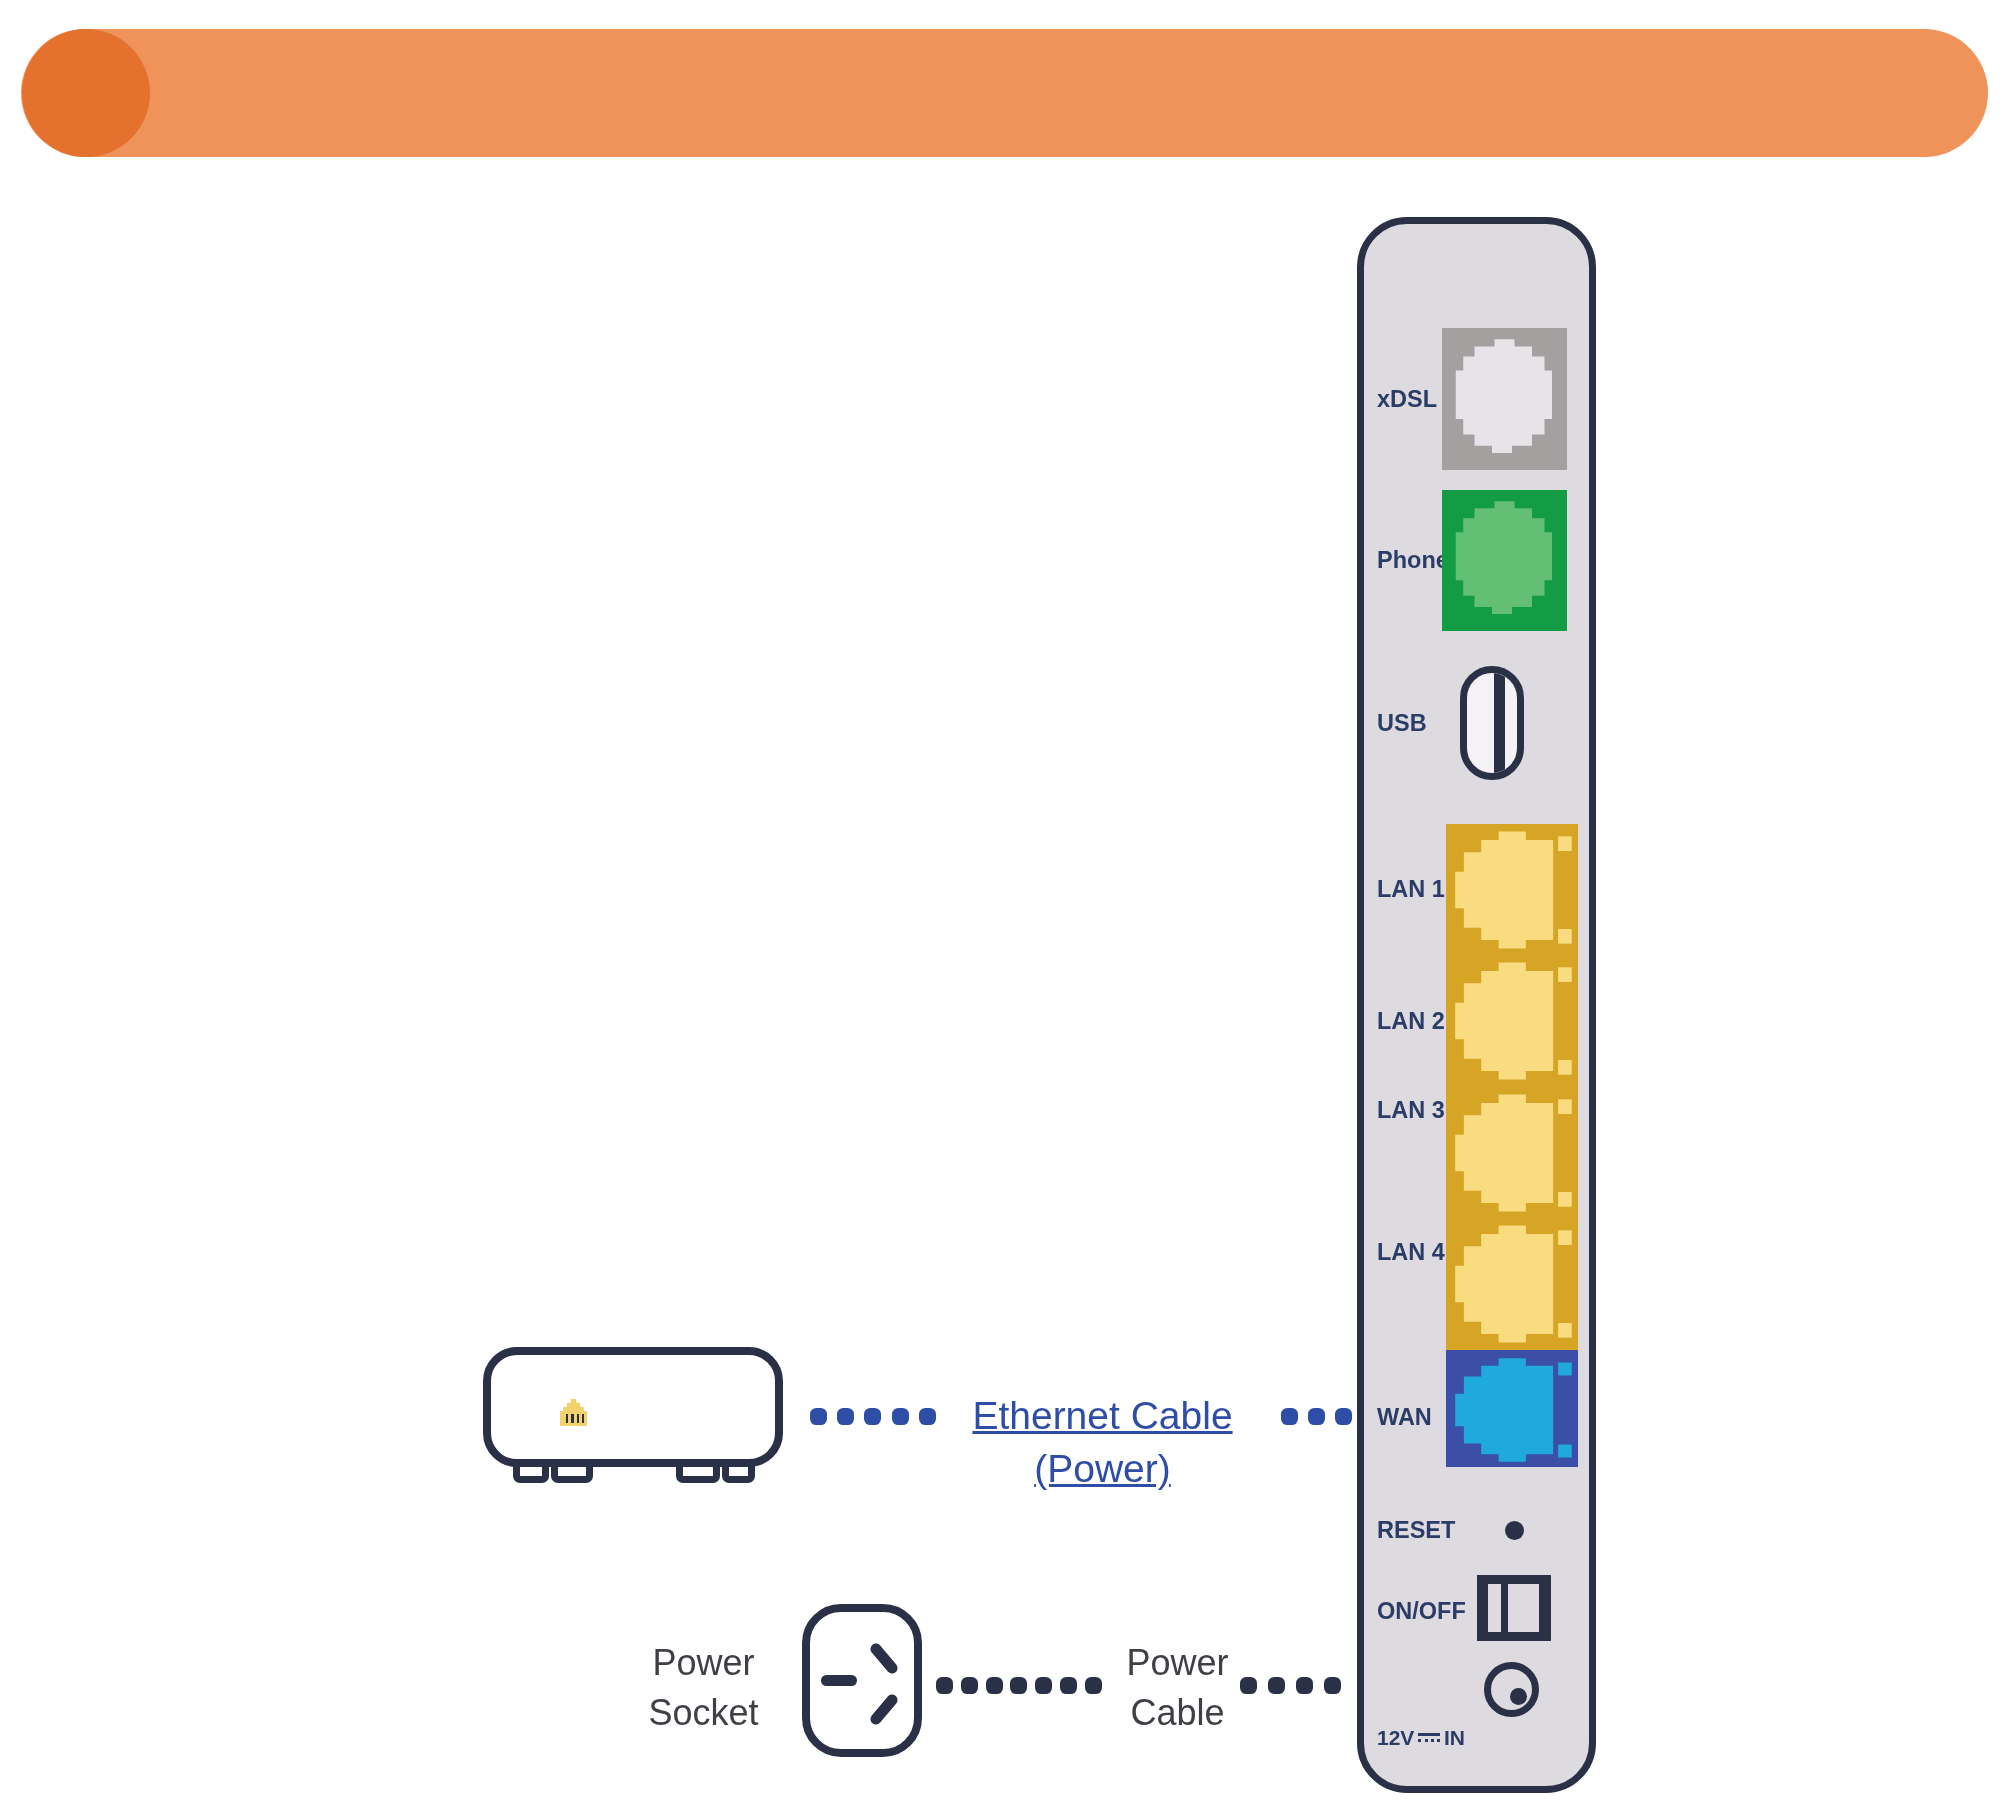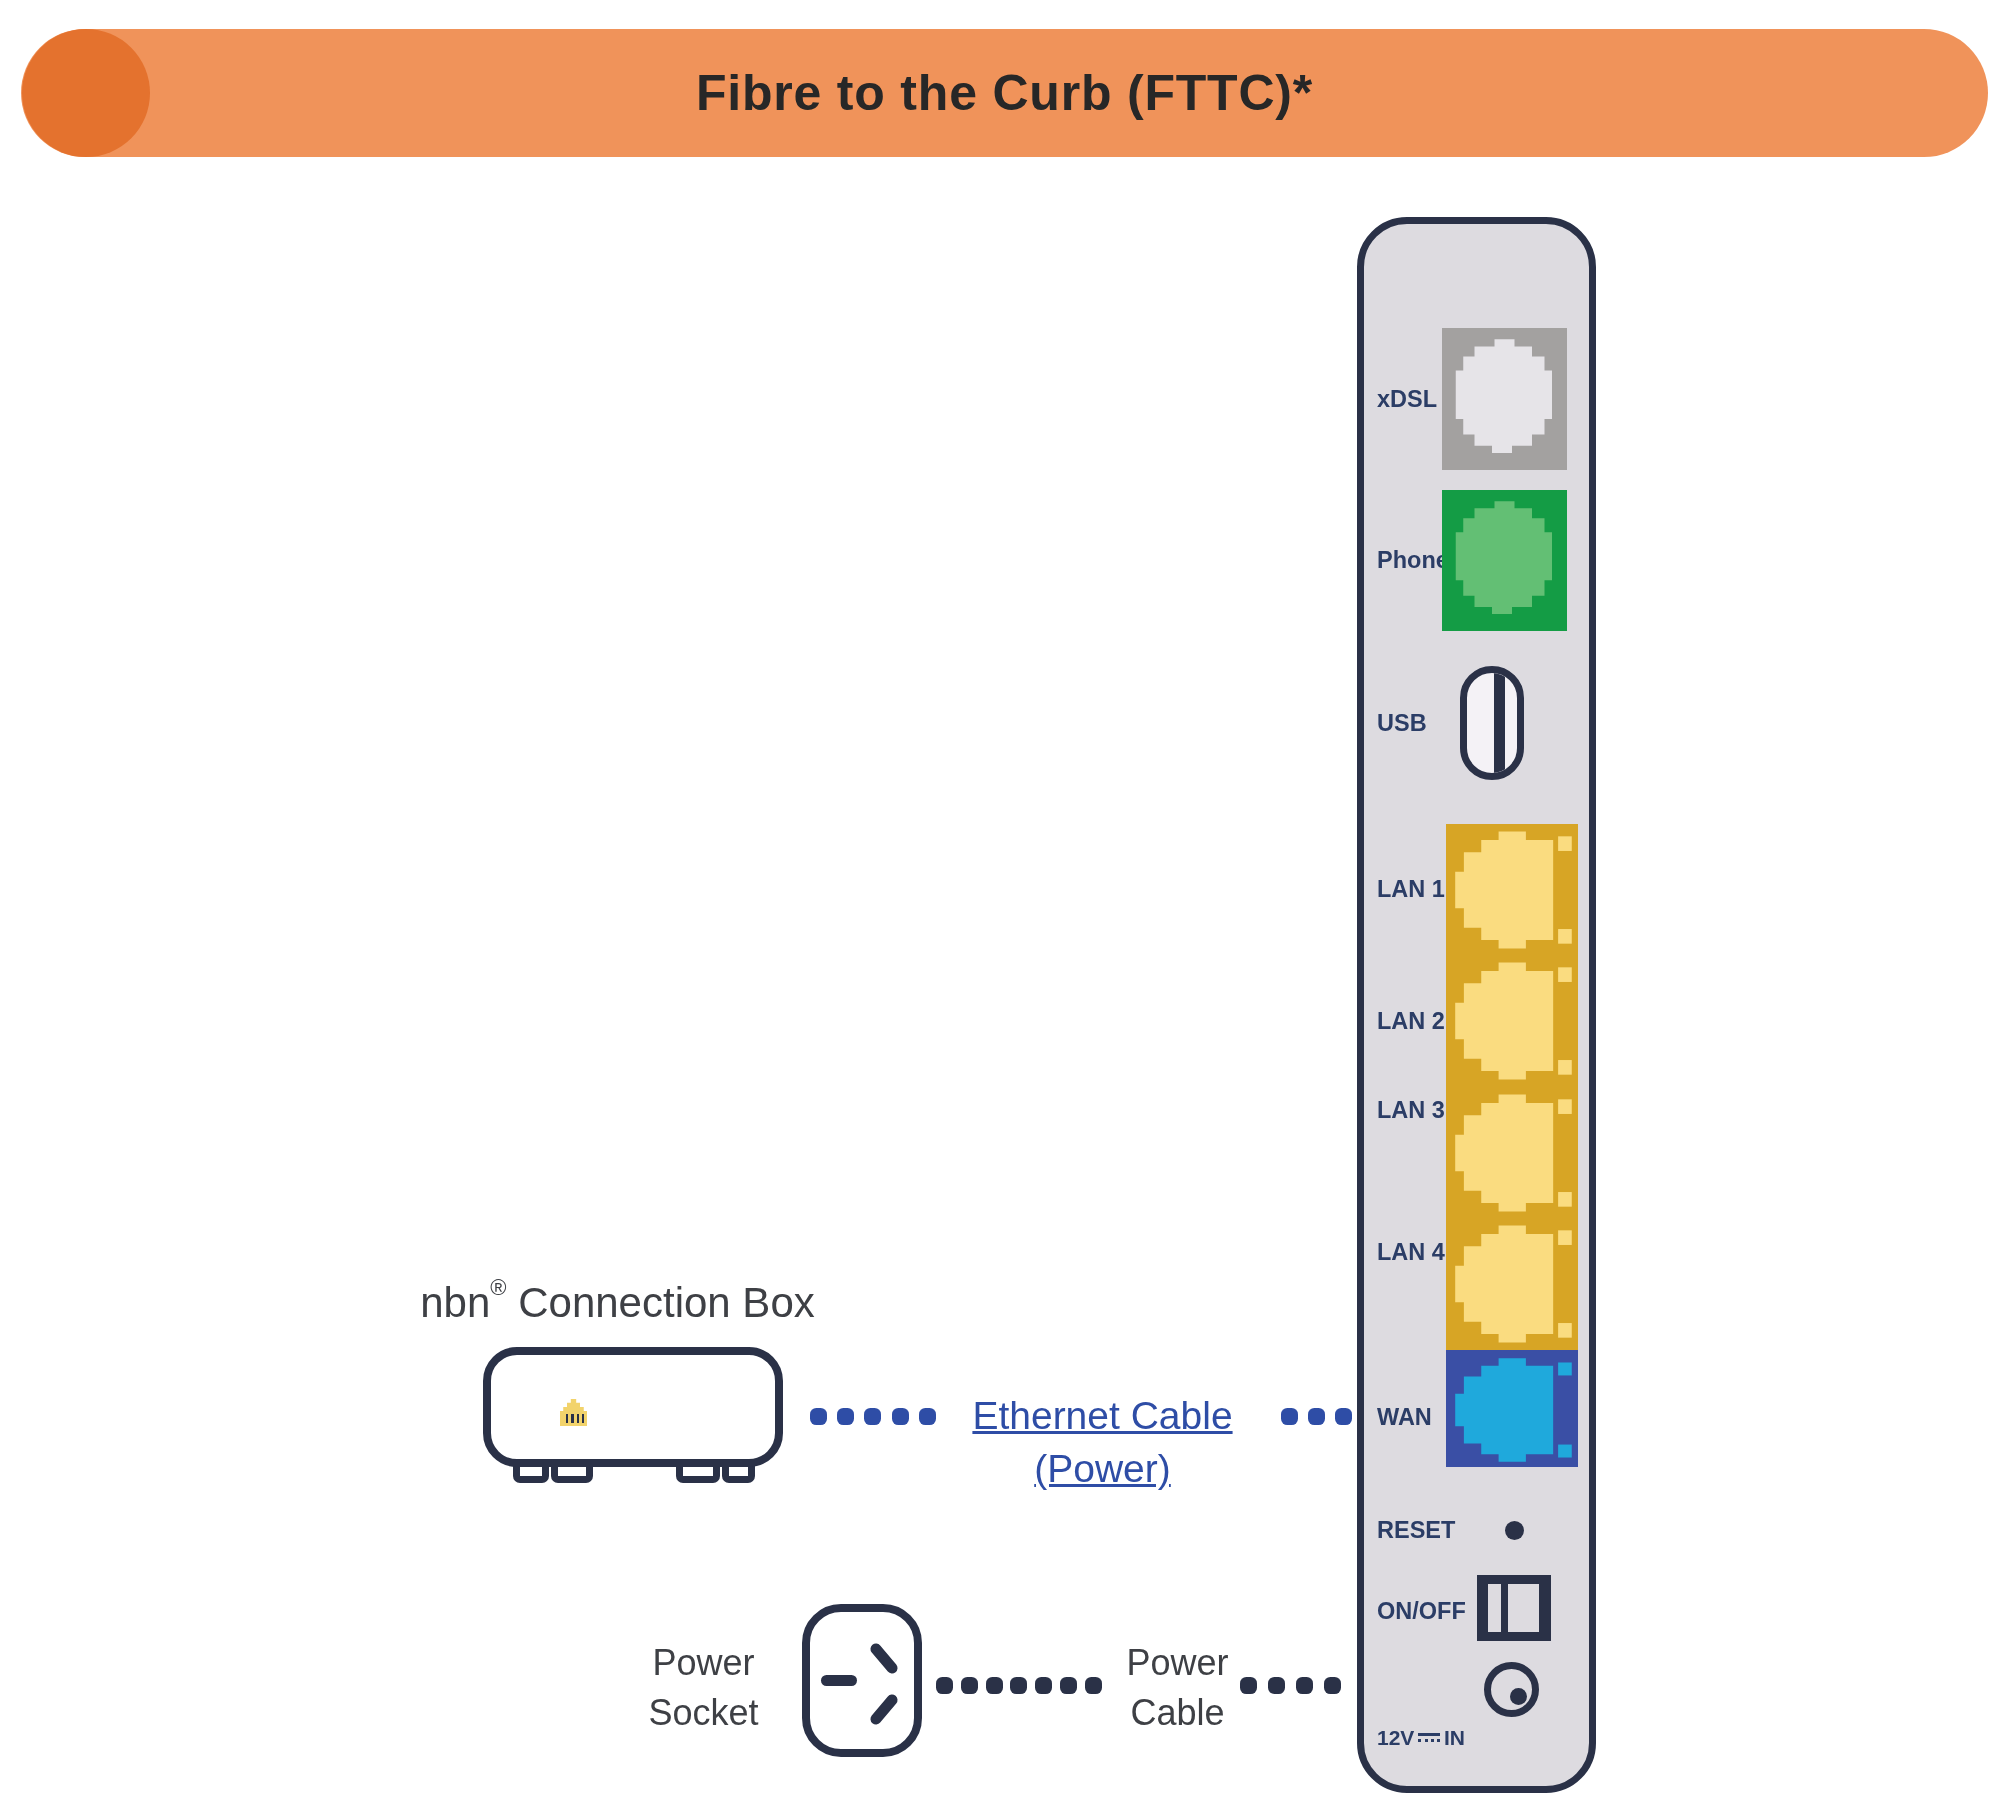--- a/index.html
+++ b/index.html
@@ -118,21 +118,20 @@
   .pin-top{left:866px;top:1653px;width:36px;height:11px;transform:rotate(50deg);}
   .pin-bottom{left:866px;top:1704px;width:36px;height:11px;transform:rotate(-50deg);}
 </style>
 </head>
 <body>
 
 <div class="page">
 
   <header class="banner">
     <div class="banner-dot"></div>
-    <h1 class="banner-title">Fibre to the Curb (FTTC)*</h1>
   </header>
 
   <section class="router"></section>
 
   <span class="port-label pl-xdsl">xDSL</span>
   <span class="port-label pl-phone">Phone</span>
   <span class="port-label pl-usb">USB</span>
   <span class="port-label pl-lan1">LAN 1</span>
   <span class="port-label pl-lan2">LAN 2</span>
   <span class="port-label pl-lan3">LAN 3</span>
@@ -191,21 +190,20 @@
 
   <div class="reset-dot"></div>
   <div class="switch">
     <i class="rocker-left"></i>
     <i class="rocker-right"></i>
   </div>
   <div class="barrel">
     <span class="barrel-pin"></span>
   </div>
 
-  <div class="nbn-label"><span>nbn</span><sup>®</sup><span> Connection Box</span></div>
   <div class="nbn-foot foot-1"></div>
   <div class="nbn-foot foot-2"></div>
   <div class="nbn-foot foot-3"></div>
   <div class="nbn-foot foot-4"></div>
   <div class="nbn-box"></div>
   <div class="nbn-icon"></div>
   <div class="nbn-bars">
       <i></i>
       <i></i>
       <i></i>

